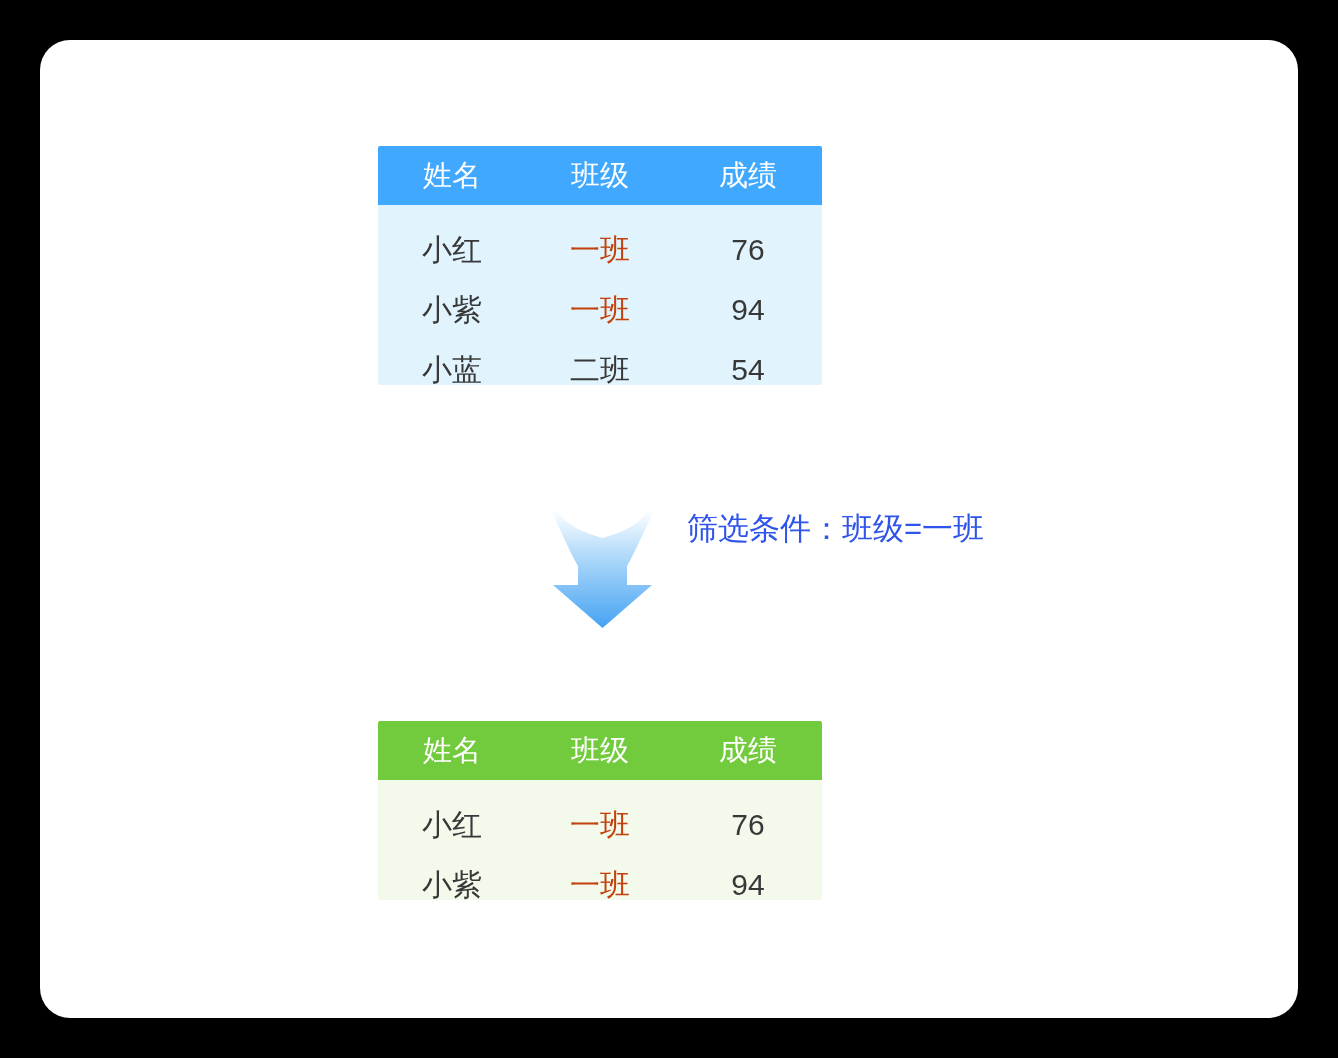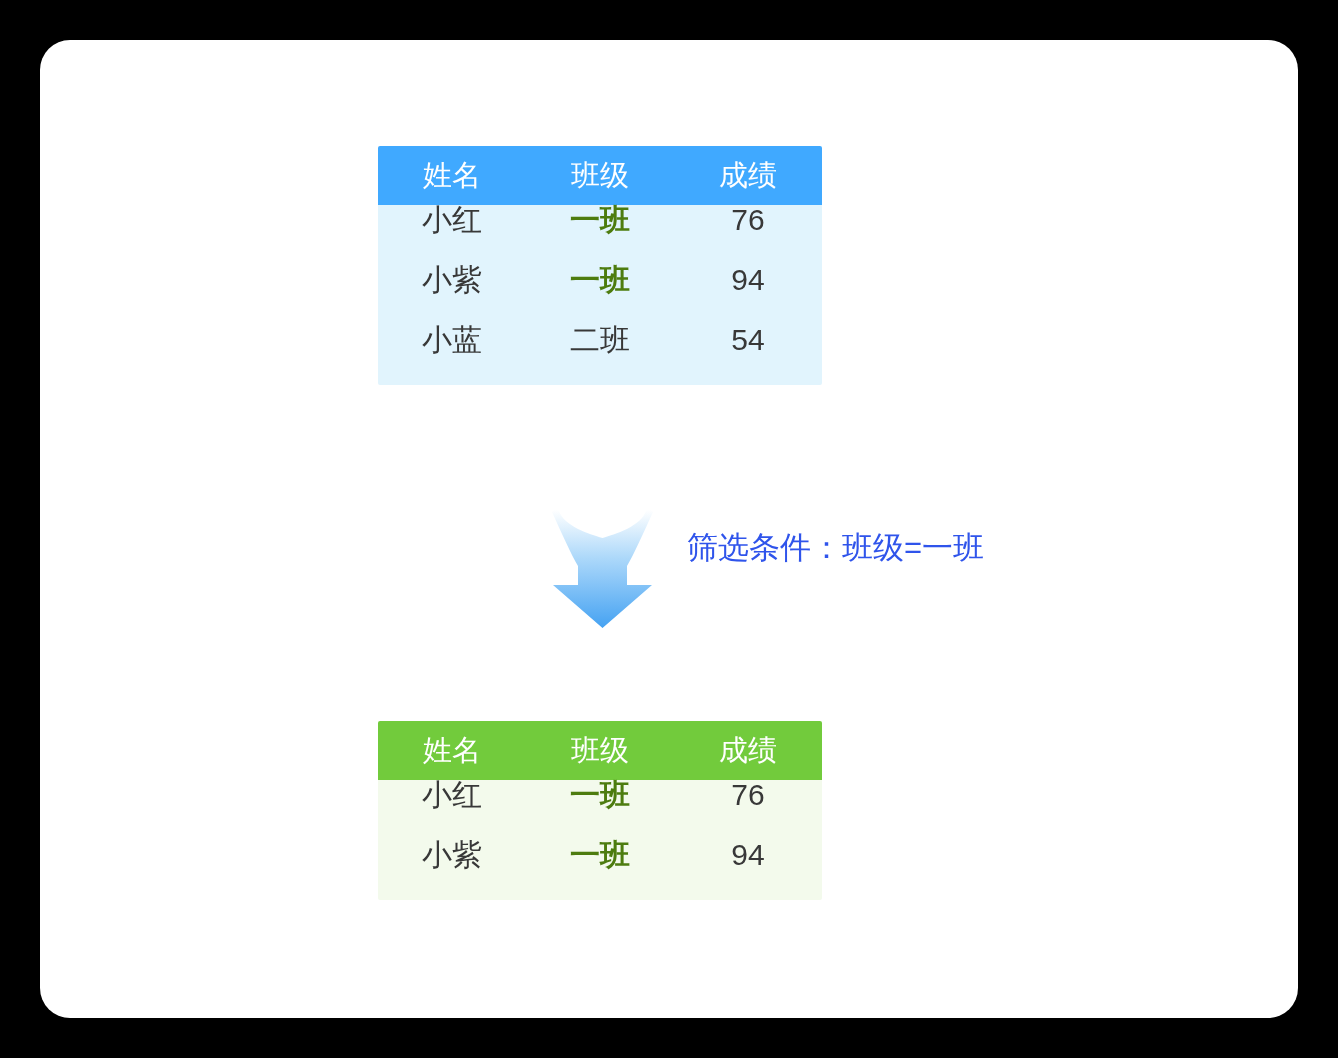--- a/index.html
+++ b/index.html
@@ -37,42 +37,42 @@
     height: 59px;
     align-items: center;
   }
   .thead-blue  { background: #40a9ff; }
   .thead-green { background: #72cb3c; }
   .tbody-blue  { background: #e1f4fd; }
   .tbody-green { background: #f3faec; }
   .trow {
     display: flex;
     height: 60px;
-    align-items: flex-start;
+    align-items: flex-end;
   }
   .cell {
     flex: 1 1 0;
     text-align: center;
     font-size: 30px;
     color: #383838;
     line-height: 1;
   }
   .thead .cell { color: #ffffff; font-size: 29px; }
-  .cell.hl { color: #4d7c0f; font-weight: bold; }
+  .cell.hl { color: #c2410c; }
   .arrow-svg {
     position: absolute;
     left: 510px;
     top: 468px;
     width: 105px;
     height: 123px;
   }
   .filter-label {
     position: absolute;
     left: 647px;
-    top: 492px;
+    top: 473px;
     font-size: 31px;
     line-height: 31px;
     color: #2f54eb;
     white-space: nowrap;
   }
 </style>
 </head>
 <body>
 
 <div class="stage">

